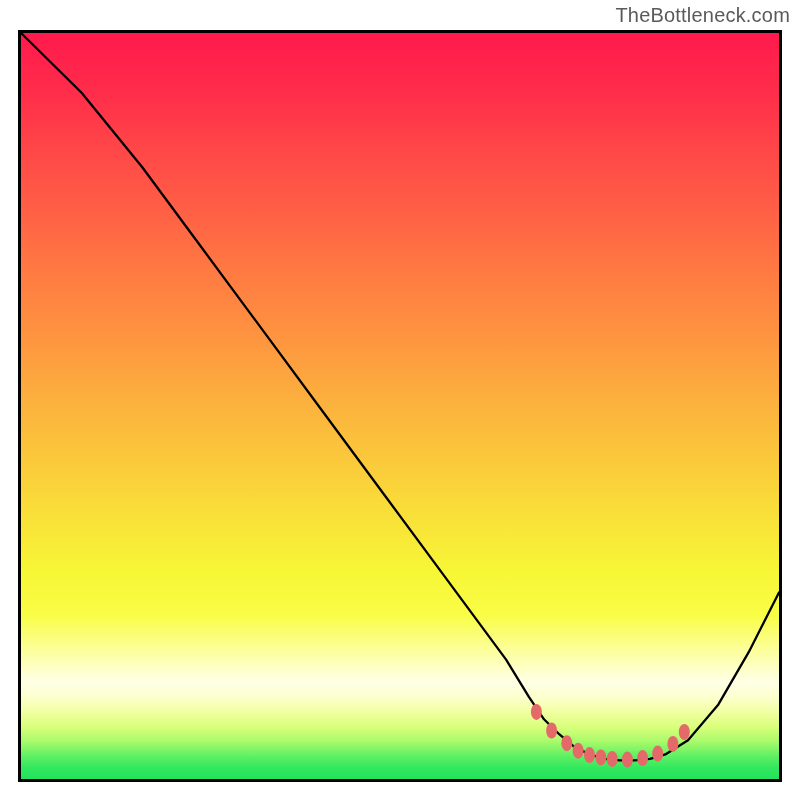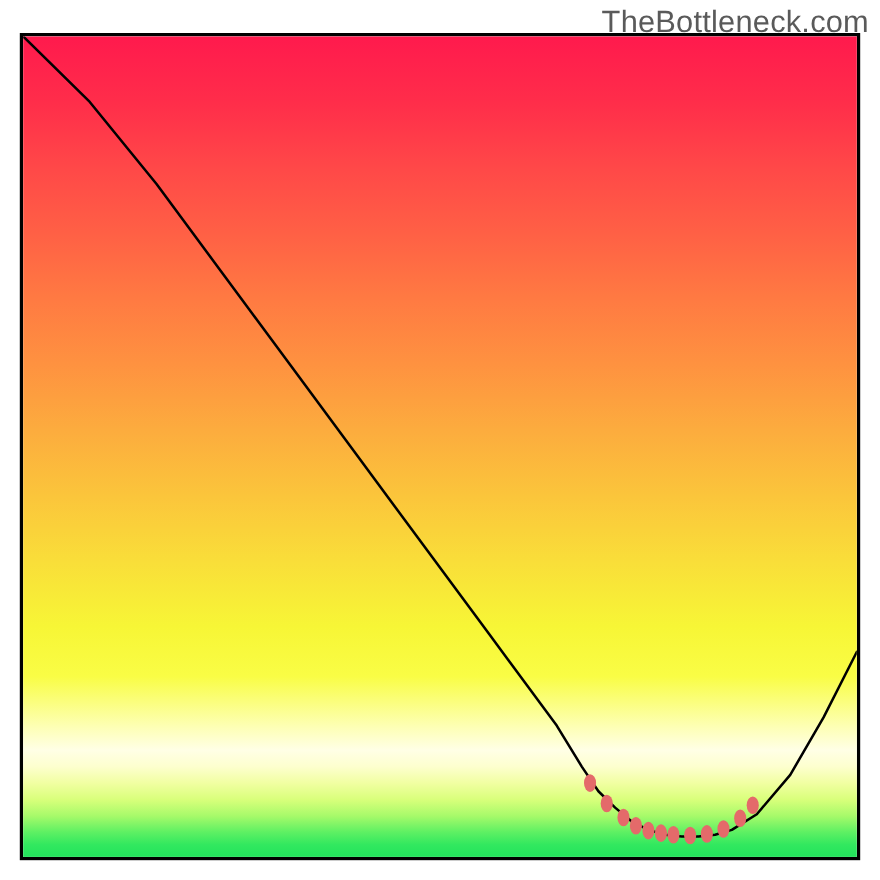--- a/index.html
+++ b/index.html
@@ -14,21 +14,21 @@
   .frame {
     position: relative;
     width: 800px;
     height: 800px;
     box-sizing: border-box;
   }
   .watermark {
     position: absolute;
     top: 4px;
     right: 10px;
-    font-size: 28px;
+    font-size: 20px;
     font-weight: 500;
     color: #5a5a5a;
     letter-spacing: 0.2px;
   }
   .plot-area {
     position: absolute;
     top: 30px;
     left: 18px;
     width: 764px;
     height: 752px;

